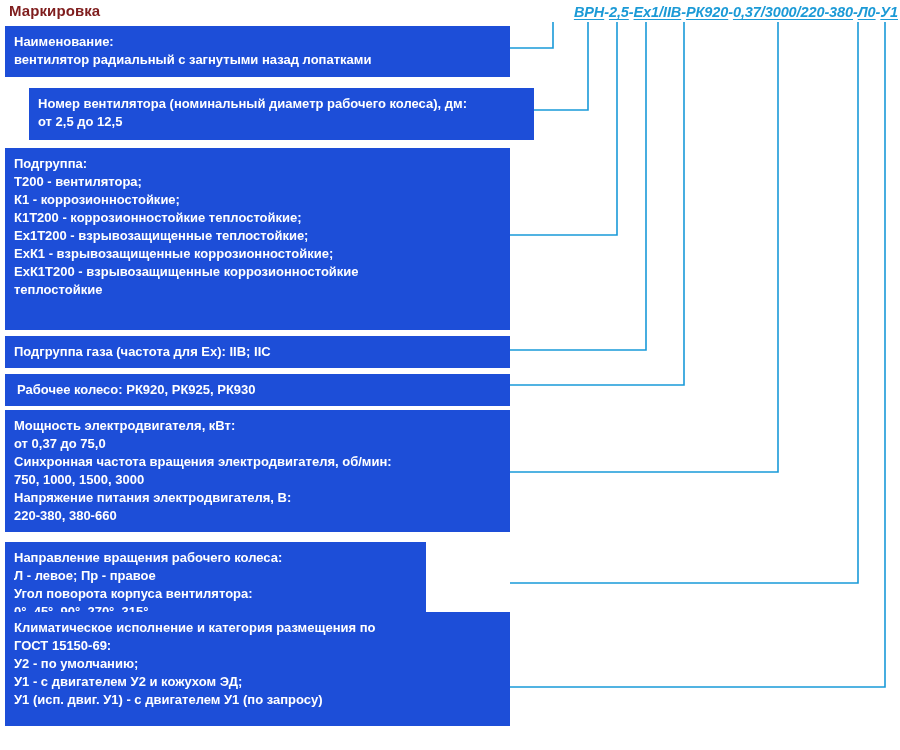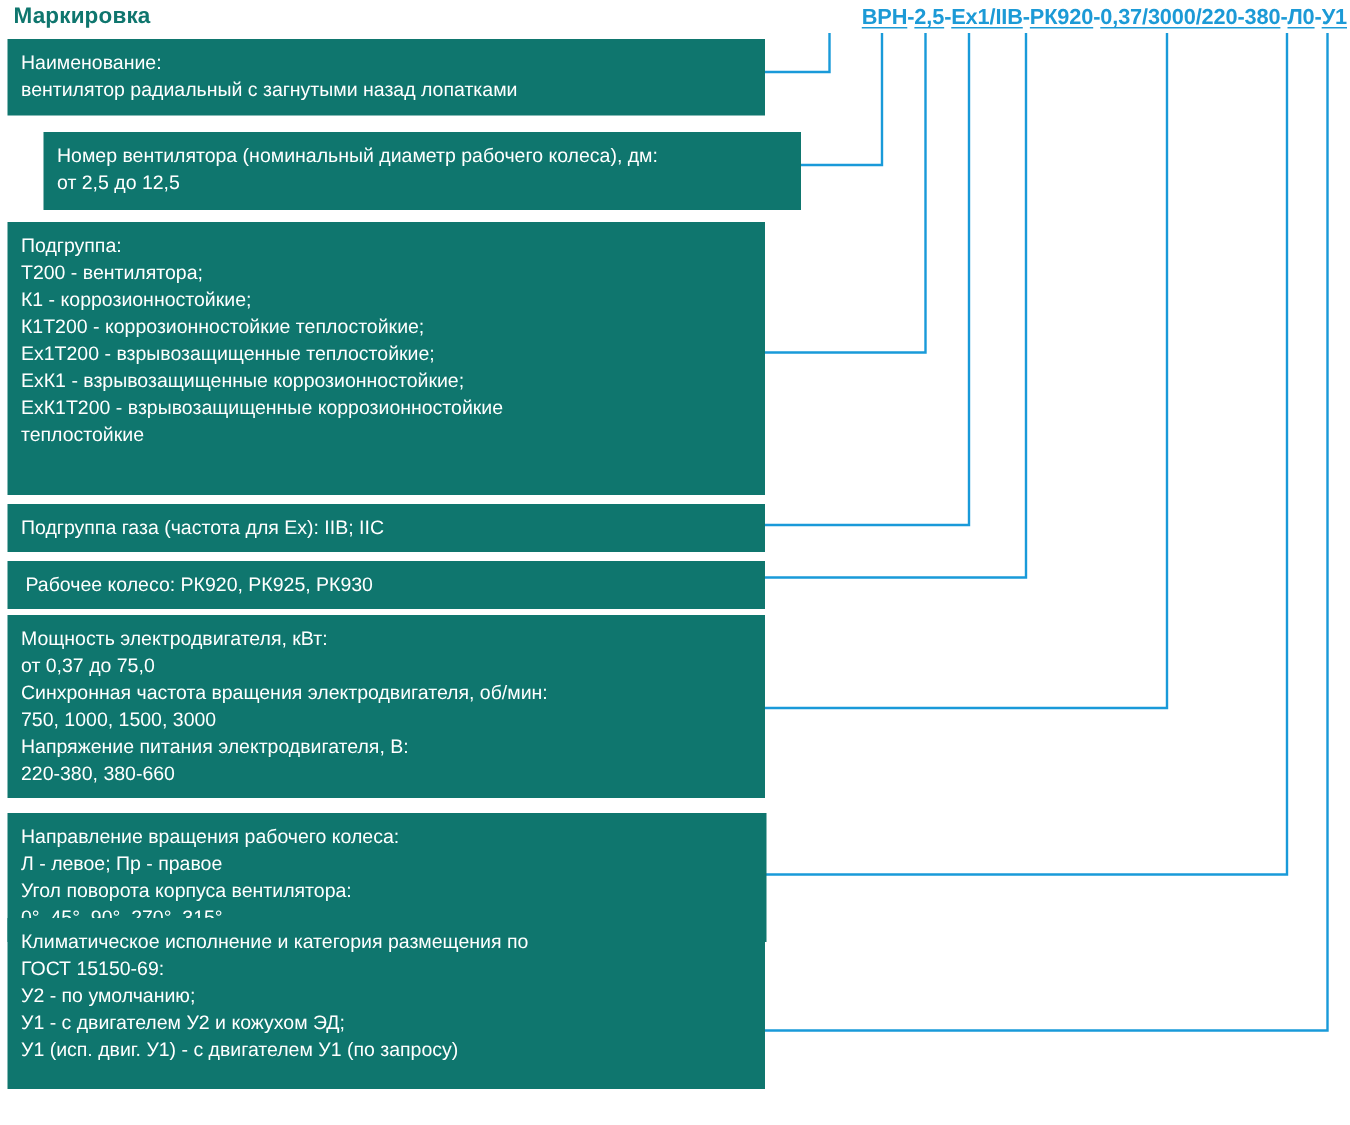--- a/index.html
+++ b/index.html
@@ -24,50 +24,52 @@
     height: 750px;
   }
 
   
   .title {
     position: absolute;
     left: 9px;
     top: 2px;
     font-size: 15px;
     font-weight: bold;
-    color: #0f766e;
+    color: #7f1d1d;
     white-space: nowrap;
     letter-spacing: .1px;
   }
 
   
   .code {
     position: absolute;
     top: 4px;
     right: 2px;
     font-size: 14.5px;
     font-weight: bold;
     color: #1c9ad6;
     white-space: nowrap;
     letter-spacing: -.1px;
+    font-style: italic;
   }
   .code .seg { text-decoration: underline; text-underline-offset: 2px; }
   .code .sep { text-decoration: none; }
 
   
   .box {
     position: absolute;
     left: 5px;
     width: 505px;
     box-sizing: border-box;
-    background: #0f766e;
+    background: #1d4ed8;
     color: #ffffff;
     font-size: 13px;
     line-height: 18px;
     padding: 7px 9px 7px 9px;
+    font-weight: bold;
   }
   .box .line { white-space: nowrap; }
 
   
   #wires {
     position: absolute;
     left: 0; top: 0;
     width: 900px;
     height: 750px;
     pointer-events: none;
@@ -119,21 +121,21 @@
         <div class="line">Рабочее колесо: РК920, РК925, РК930</div>
       </div>
       <div class="box" style="top: 410px; left: 5px; width: 505px; min-height: 122px;">
         <div class="line">Мощность электродвигателя, кВт:</div>
         <div class="line">от 0,37 до 75,0</div>
         <div class="line">Синхронная частота вращения электродвигателя, об/мин:</div>
         <div class="line">750, 1000, 1500, 3000</div>
         <div class="line">Напряжение питания электродвигателя, В:</div>
         <div class="line">220-380, 380-660</div>
       </div>
-      <div class="box" style="top: 542px; left: 5px; width: 506px; min-height: 86px;">
+      <div class="box" style="top: 542px; left: 5px; width: 421px; min-height: 86px;">
         <div class="line">Направление вращения рабочего колеса:</div>
         <div class="line">Л - левое; Пр - правое</div>
         <div class="line">Угол поворота корпуса вентилятора:</div>
         <div class="line">0°, 45°, 90°, 270°, 315°</div>
       </div>
       <div class="box" style="top: 612px; left: 5px; width: 505px; min-height: 114px;">
         <div class="line">Климатическое исполнение и категория размещения по</div>
         <div class="line">ГОСТ 15150-69:</div>
         <div class="line">У2 - по умолчанию;</div>
         <div class="line">У1 - с двигателем У2 и кожухом ЭД;</div>

